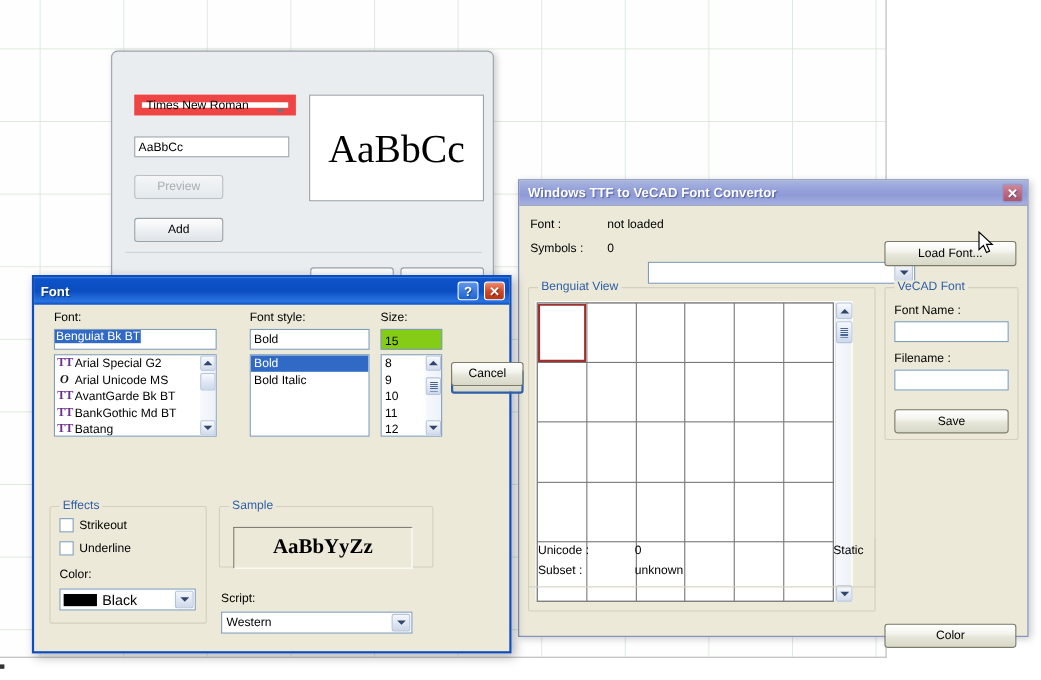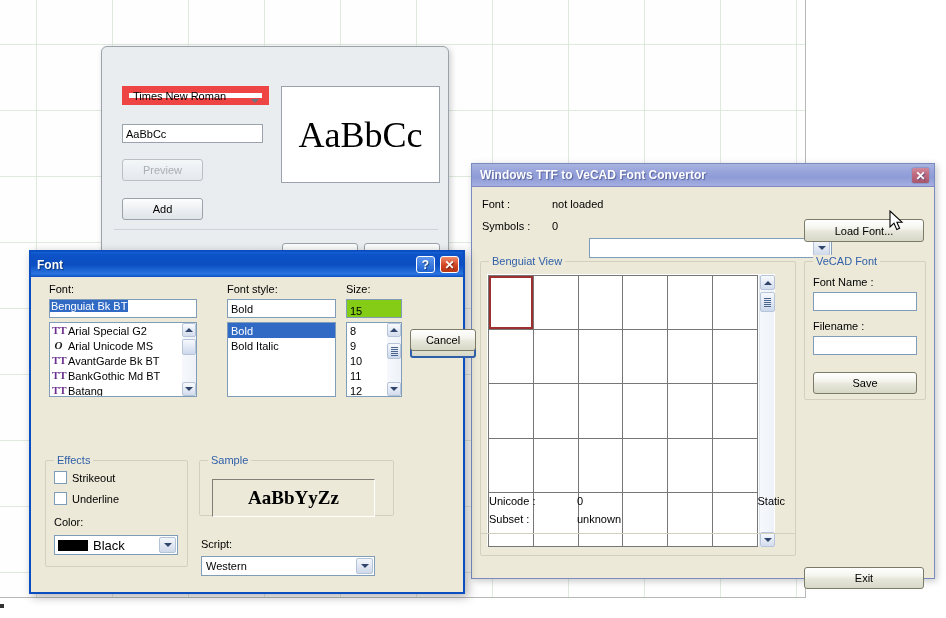--- a/index.html
+++ b/index.html
@@ -498,21 +498,21 @@
       <div class="lbl" style="left:8px; top:58px;">Filename :</div>
       <div class="vf-input" style="top:74px;">
         <span style="padding-left:3px;font-size:11px;"></span>
       </div>
       <div class="xp-btn classic" id="vf-save">
         <span>Save</span>
       </div>
     </div>
 
     <div class="xp-btn classic" id="btn-exit">
-      <span>Exit</span>
+      <span>Color</span>
     </div>
   </div>
 </div>
 
 <svg id="mouse-cursor" viewBox="0 0 16 24">
   <path d="M1,1 L1,17 L5,13.2 L7.8,19.6 L10.6,18.3 L7.9,12.2 L13,12.2 Z" fill="#ffffff" stroke="#000000" stroke-width="1.1"></path>
 </svg>
 
 <div id="dlg-font">
   <div id="font-title">

